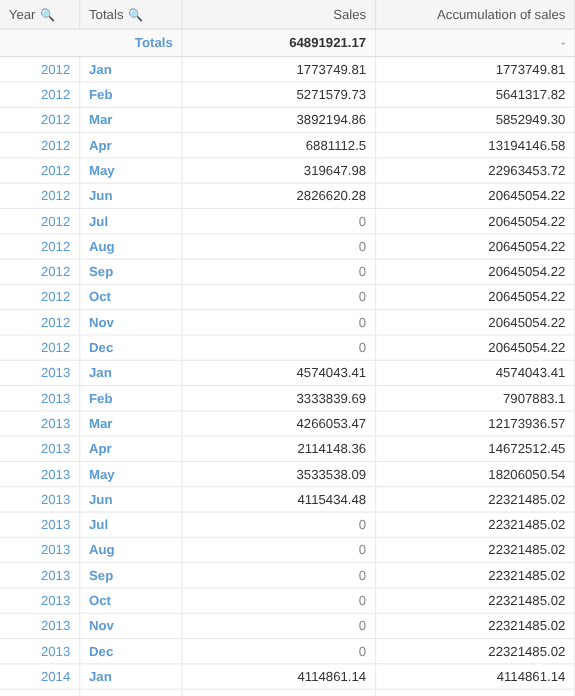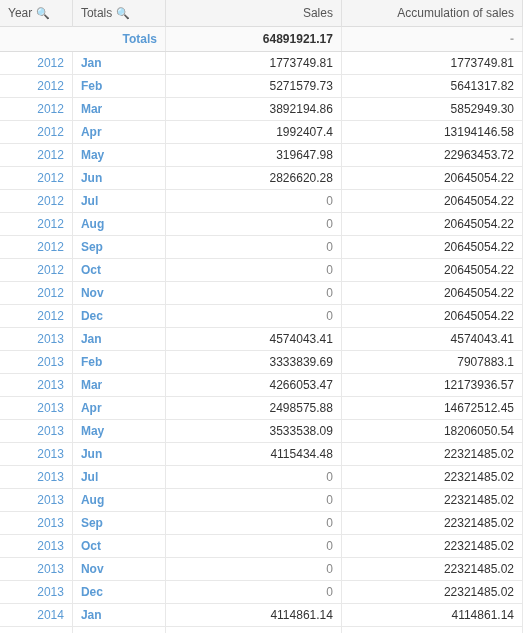--- a/index.html
+++ b/index.html
@@ -148,21 +148,21 @@
     </tr>
         <tr>
       <td class="col-year">2012</td>
       <td class="col-month">Mar</td>
       <td class="col-sales ">3892194.86</td>
       <td class="col-accum">5852949.30</td>
     </tr>
         <tr>
       <td class="col-year">2012</td>
       <td class="col-month">Apr</td>
-      <td class="col-sales ">1992407.4</td>
+      <td class="col-sales ">6881112.5</td>
       <td class="col-accum">13194146.58</td>
     </tr>
         <tr>
       <td class="col-year">2012</td>
       <td class="col-month">May</td>
       <td class="col-sales ">319647.98</td>
       <td class="col-accum">22963453.72</td>
     </tr>
         <tr>
       <td class="col-year">2012</td>
@@ -220,21 +220,21 @@
     </tr>
         <tr>
       <td class="col-year">2013</td>
       <td class="col-month">Mar</td>
       <td class="col-sales ">4266053.47</td>
       <td class="col-accum">12173936.57</td>
     </tr>
         <tr>
       <td class="col-year">2013</td>
       <td class="col-month">Apr</td>
-      <td class="col-sales ">2498575.88</td>
+      <td class="col-sales ">2114148.36</td>
       <td class="col-accum">14672512.45</td>
     </tr>
         <tr>
       <td class="col-year">2013</td>
       <td class="col-month">May</td>
       <td class="col-sales ">3533538.09</td>
       <td class="col-accum">18206050.54</td>
     </tr>
         <tr>
       <td class="col-year">2013</td>

